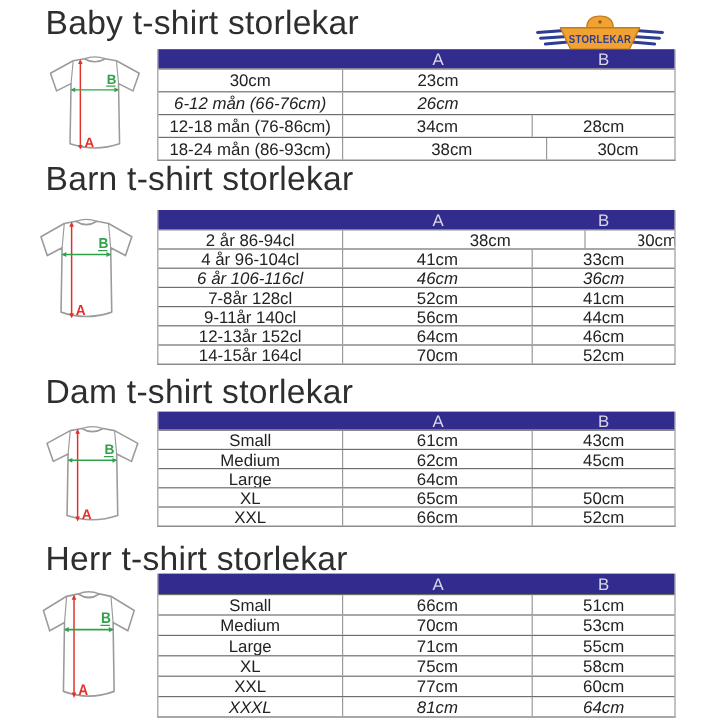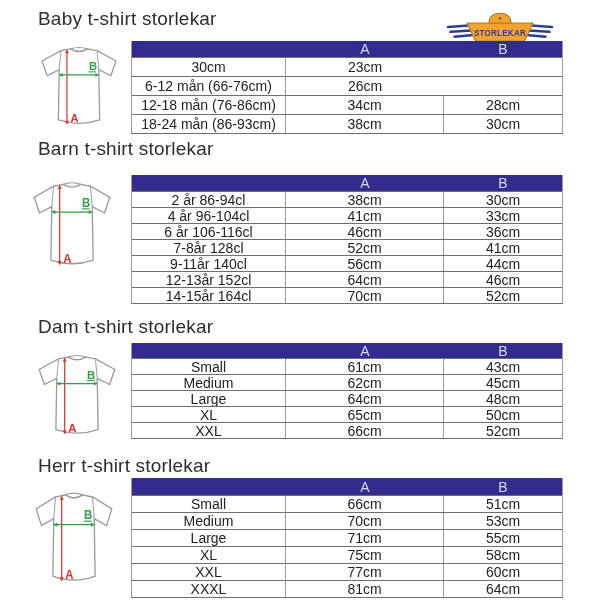--- a/index.html
+++ b/index.html
@@ -3,21 +3,21 @@
 <meta charset="utf-8">
 <style>
   html,body{margin:0;padding:0;}
   body{
     width:600px;height:600px;position:relative;overflow:hidden;
     background:#ffffff;
     font-family:"Liberation Sans", sans-serif;
   }
   .title{
     position:absolute;left:38px;
-    font-size:19px;line-height:24px;color:var(--title-text);
+    font-size:28px;line-height:24px;color:var(--title-text);
     letter-spacing:.2px;white-space:nowrap;
   }
   .shirt-box{position:absolute;}
   .shirt-box svg{display:block;width:100%;height:100%;}
   .size-table{
     position:absolute;left:131px;width:432px;box-sizing:border-box;
     border-left:1px solid var(--divider-line);
     border-right:1px solid var(--divider-line);
     border-bottom:1px solid var(--grid-line);
     background:#fff;
@@ -88,30 +88,30 @@
     <div class="size-table" style="top: 41px;">
       <div class="thead" style="height: 16px;">
         <div class="hcell"></div>
         <div class="hcell">A</div>
         <div class="hcell">B</div>
       </div>
       <div class="trow" style="height: 19px;">
         <div class="tcell c1">30cm</div>
         <div class="tcell c2">23cm</div>
       </div>
-      <div class="trow" style="height: 19px;">
+      <div class="trow" style="height: 19px; font-style: italic;">
         <div class="tcell c0">6-12 mån (66-76cm)</div>
         <div class="tcell c2">26cm</div>
       </div>
       <div class="trow" style="height: 19px;">
         <div class="tcell c0">12-18 mån (76-86cm)</div>
         <div class="tcell c1">34cm</div>
         <div class="tcell c2">28cm</div>
       </div>
-      <div class="trow" style="height: 19px;">
+      <div class="trow" style="height: 19px; gap: 12px;">
         <div class="tcell c0">18-24 mån (86-93cm)</div>
         <div class="tcell c1">38cm</div>
         <div class="tcell c2">30cm</div>
       </div>
     </div>
     <div class="title" style="top: 137px;">Barn t-shirt storlekar</div>
     <div class="shirt-box" style="left: 28px; top: 177px; width: 88px; height: 96px;">
       <svg viewBox="0 0 100 104" preserveAspectRatio="none">
     <path d="M40 8 Q50 14 60 8 L71 10 L93 22 L87 39 L73 32 L74 90 Q50 98 26 90 L27 32 L13 39 L7 22 L29 10 Z" style="fill:#ffffff;stroke:var(--shirt-outline);stroke-width:1.5;stroke-linejoin:round;"></path>
     <path d="M40 8 Q50 4.5 60 8" style="fill:none;stroke:var(--shirt-outline);stroke-width:1.2;"></path>
@@ -130,31 +130,31 @@
     </g>
     <text x="61.5" y="32.5" style="fill:var(--arrow-b);font-family:'Liberation Sans',sans-serif;font-weight:bold;font-size:13px;">B</text>
   </svg>
     </div>
     <div class="size-table" style="top: 175px;">
       <div class="thead" style="height: 16px;">
         <div class="hcell"></div>
         <div class="hcell">A</div>
         <div class="hcell">B</div>
       </div>
-      <div class="trow" style="height: 16px;">
+      <div class="trow" style="height: 16px; gap: 44px;">
         <div class="tcell c0">2 år  86-94cl</div>
         <div class="tcell c1">38cm</div>
         <div class="tcell c2">30cm</div>
       </div>
       <div class="trow" style="height: 16px;">
         <div class="tcell c0">4 år 96-104cl</div>
         <div class="tcell c1">41cm</div>
         <div class="tcell c2">33cm</div>
       </div>
-      <div class="trow" style="height: 16px;">
+      <div class="trow" style="height: 16px; font-style: italic;">
         <div class="tcell c0">6 år 106-116cl</div>
         <div class="tcell c1">46cm</div>
         <div class="tcell c2">36cm</div>
       </div>
       <div class="trow" style="height: 16px;">
         <div class="tcell c0">7-8år 128cl</div>
         <div class="tcell c1">52cm</div>
         <div class="tcell c2">41cm</div>
       </div>
       <div class="trow" style="height: 16px;">
@@ -206,21 +206,20 @@
         <div class="tcell c2">43cm</div>
       </div>
       <div class="trow" style="height: 16px;">
         <div class="tcell c0">Medium</div>
         <div class="tcell c1">62cm</div>
         <div class="tcell c2">45cm</div>
       </div>
       <div class="trow" style="height: 16px;">
         <div class="tcell c0">Large</div>
         <div class="tcell c1">64cm</div>
-        <div class="tcell c2">48cm</div>
       </div>
       <div class="trow" style="height: 16px;">
         <div class="tcell c0">XL</div>
         <div class="tcell c1">65cm</div>
         <div class="tcell c2">50cm</div>
       </div>
       <div class="trow" style="height: 16px;">
         <div class="tcell c0">XXL</div>
         <div class="tcell c1">66cm</div>
         <div class="tcell c2">52cm</div>
@@ -271,19 +270,19 @@
       <div class="trow" style="height: 17px;">
         <div class="tcell c0">XL</div>
         <div class="tcell c1">75cm</div>
         <div class="tcell c2">58cm</div>
       </div>
       <div class="trow" style="height: 17px;">
         <div class="tcell c0">XXL</div>
         <div class="tcell c1">77cm</div>
         <div class="tcell c2">60cm</div>
       </div>
-      <div class="trow" style="height: 17px;">
+      <div class="trow" style="height: 17px; font-style: italic;">
         <div class="tcell c0">XXXL</div>
         <div class="tcell c1">81cm</div>
         <div class="tcell c2">64cm</div>
       </div>
     </div>
   </div>
 
 </body></html>

